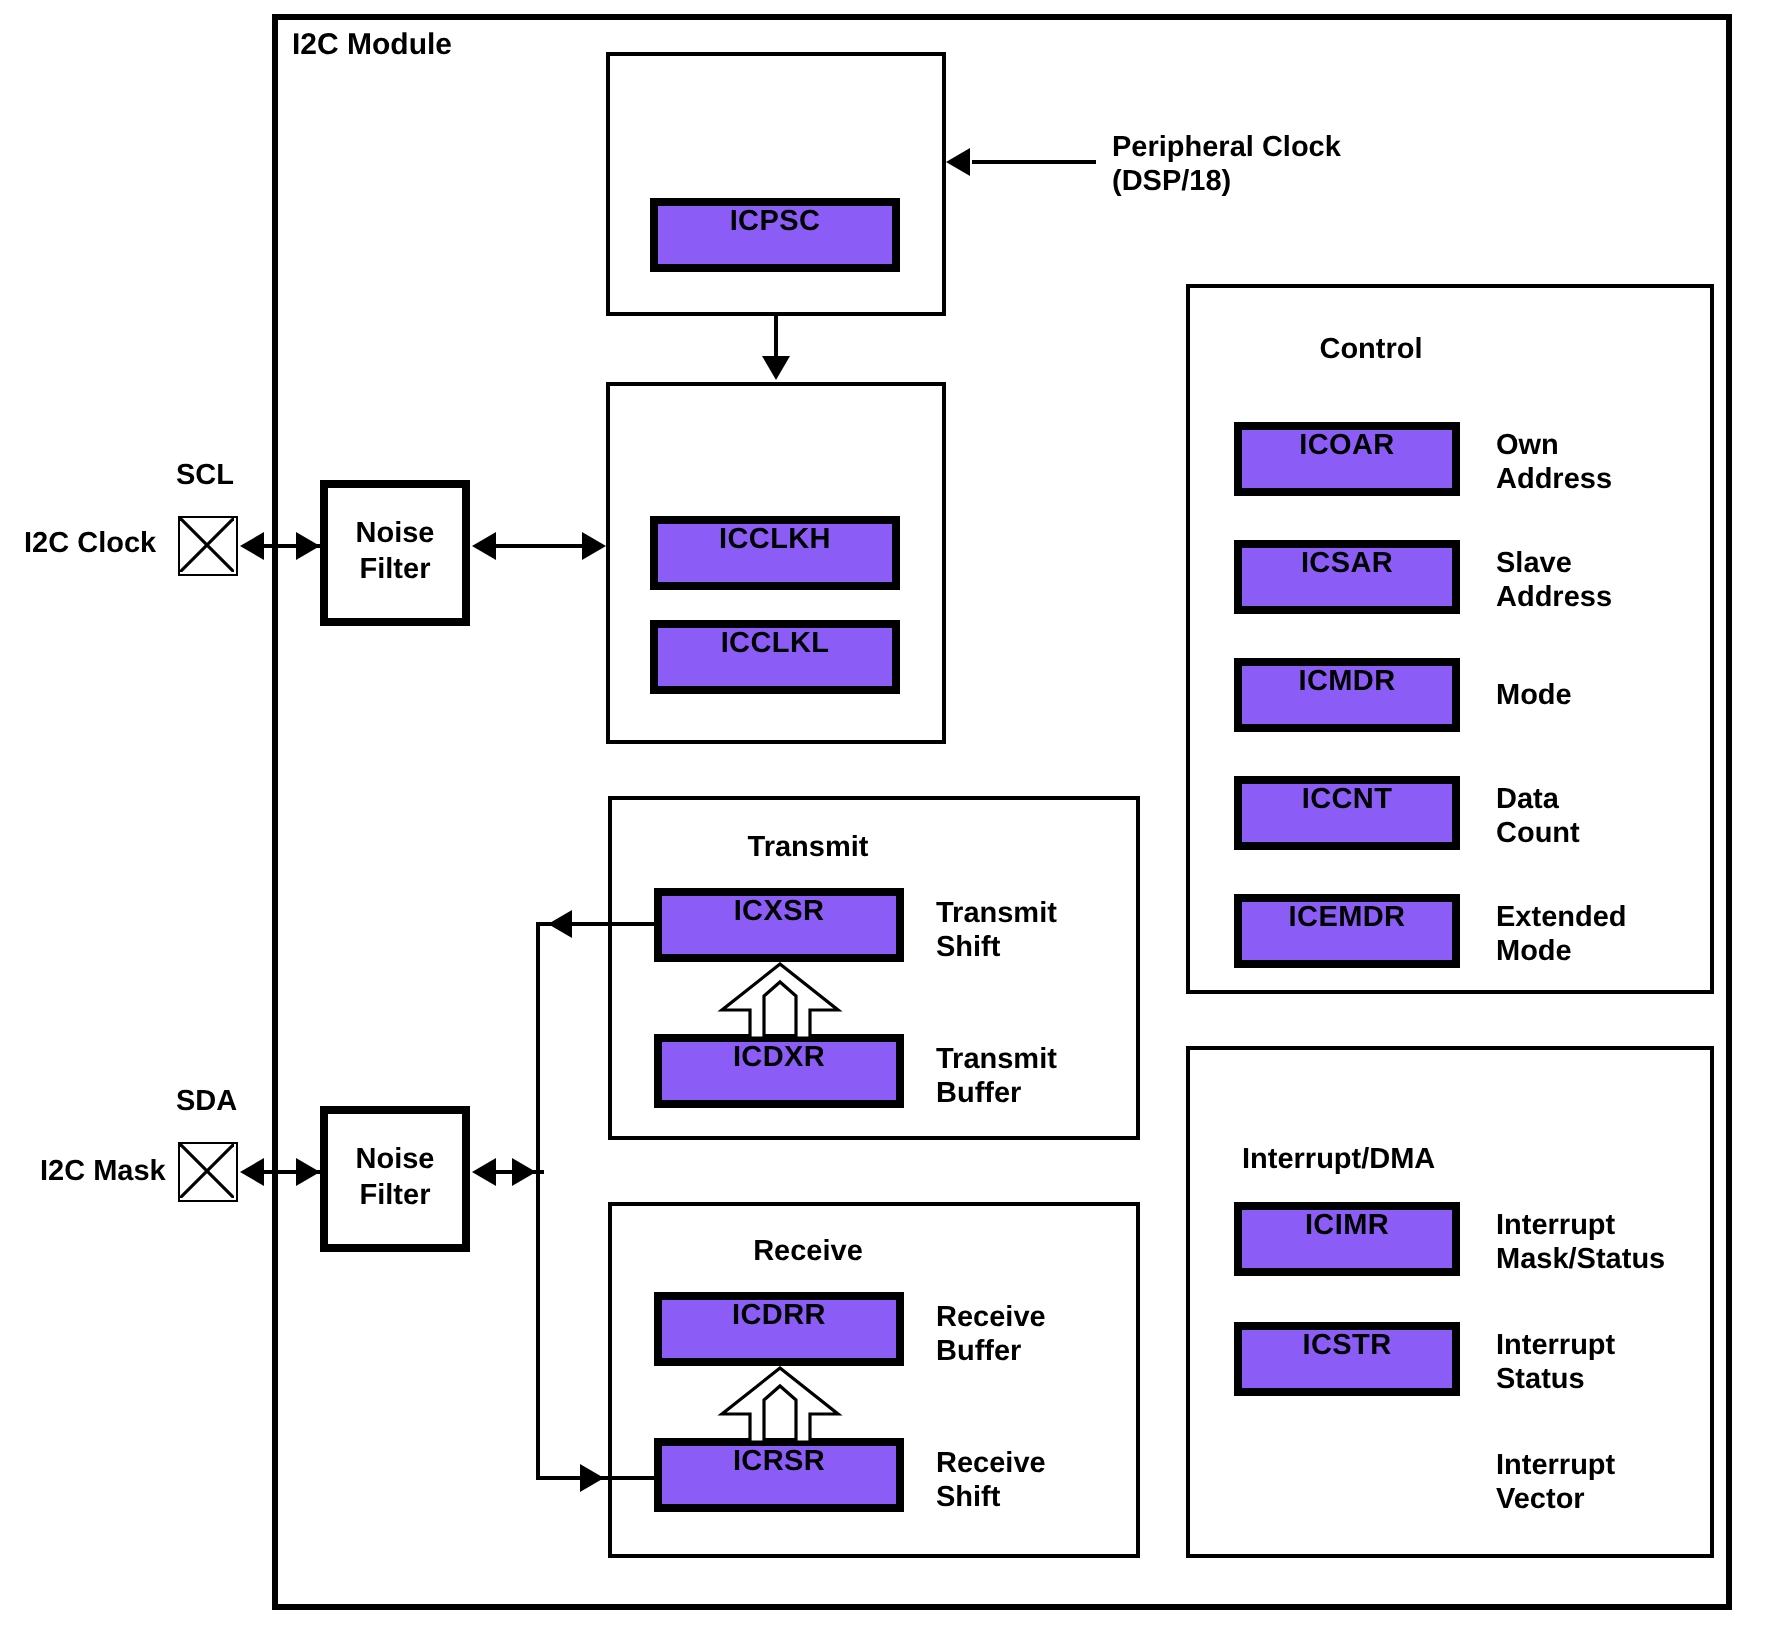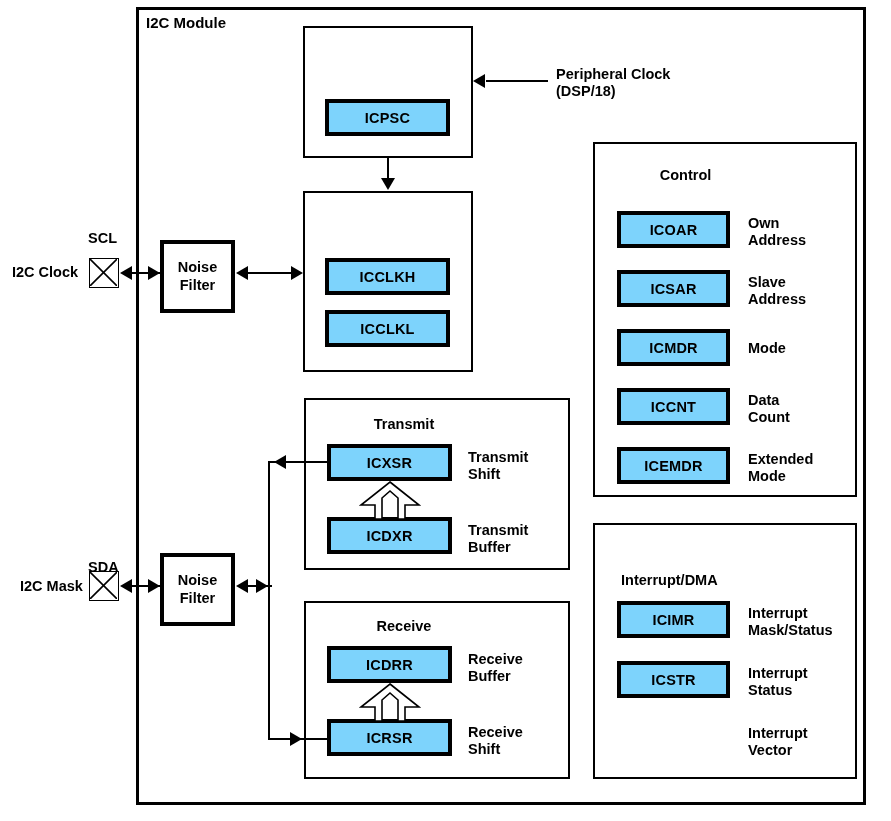--- a/index.html
+++ b/index.html
@@ -38,23 +38,23 @@
     display: flex;
     flex-direction: column;
     align-items: center;
     justify-content: center;
     line-height: 1.18;
   }
 
   
   .reg {
     border: 4px solid #000;
-    background: #7dd3fc;
+    background: #8b5cf6;
     display: flex;
-    align-items: center;
+    align-items: flex-start;
     justify-content: center;
   }
   .reg span {
     font-weight: bold;
     font-size: 14.5px;
     color: #000;
     letter-spacing: 0.2px;
   }
 
   
@@ -171,21 +171,21 @@
     <span>ICRSR</span>
   </div>
   <div class="abs lbl" style="left:468px; top:724px;">Receive
 Shift</div>
 
   <svg class="abs" style="left:355px; top:683px;" width="70" height="38" viewBox="0 0 70 38">
     <polygon points="35,1 64,24 50,24 50,38 43,38 43,17 35,10 27,17 27,38 20,38 20,24 6,24" fill="#ffffff" stroke="#000000" stroke-width="1.6" stroke-linejoin="miter"></polygon>
   </svg>
 
   <div class="abs lbl" style="left:20px; top:578px;">I2C Mask</div>
-  <div class="abs lbl" style="left:88px; top:543px;margin-top:16px;">SDA</div>
+  <div class="abs lbl" style="left:88px; top:543px;">SDA</div>
   <div class="abs pin-pad" style="left:89px; top:571px; width:30px; height:30px;">
     <svg width="27" height="27" viewBox="0 0 27 27" aria-hidden="true">
       <line x1="0" y1="0" x2="27" y2="27" stroke="#000" stroke-width="1.6"></line>
       <line x1="27" y1="0" x2="0" y2="27" stroke="#000" stroke-width="1.6"></line>
     </svg>
   </div>
   <div class="abs arrow arrow-l" style="left:120px; top:579px;"></div>
   <div class="abs wire-h" style="left:131px; top:585px; width:29px;"></div>
   <div class="abs arrow arrow-r" style="left:148px; top:579px;"></div>
 

